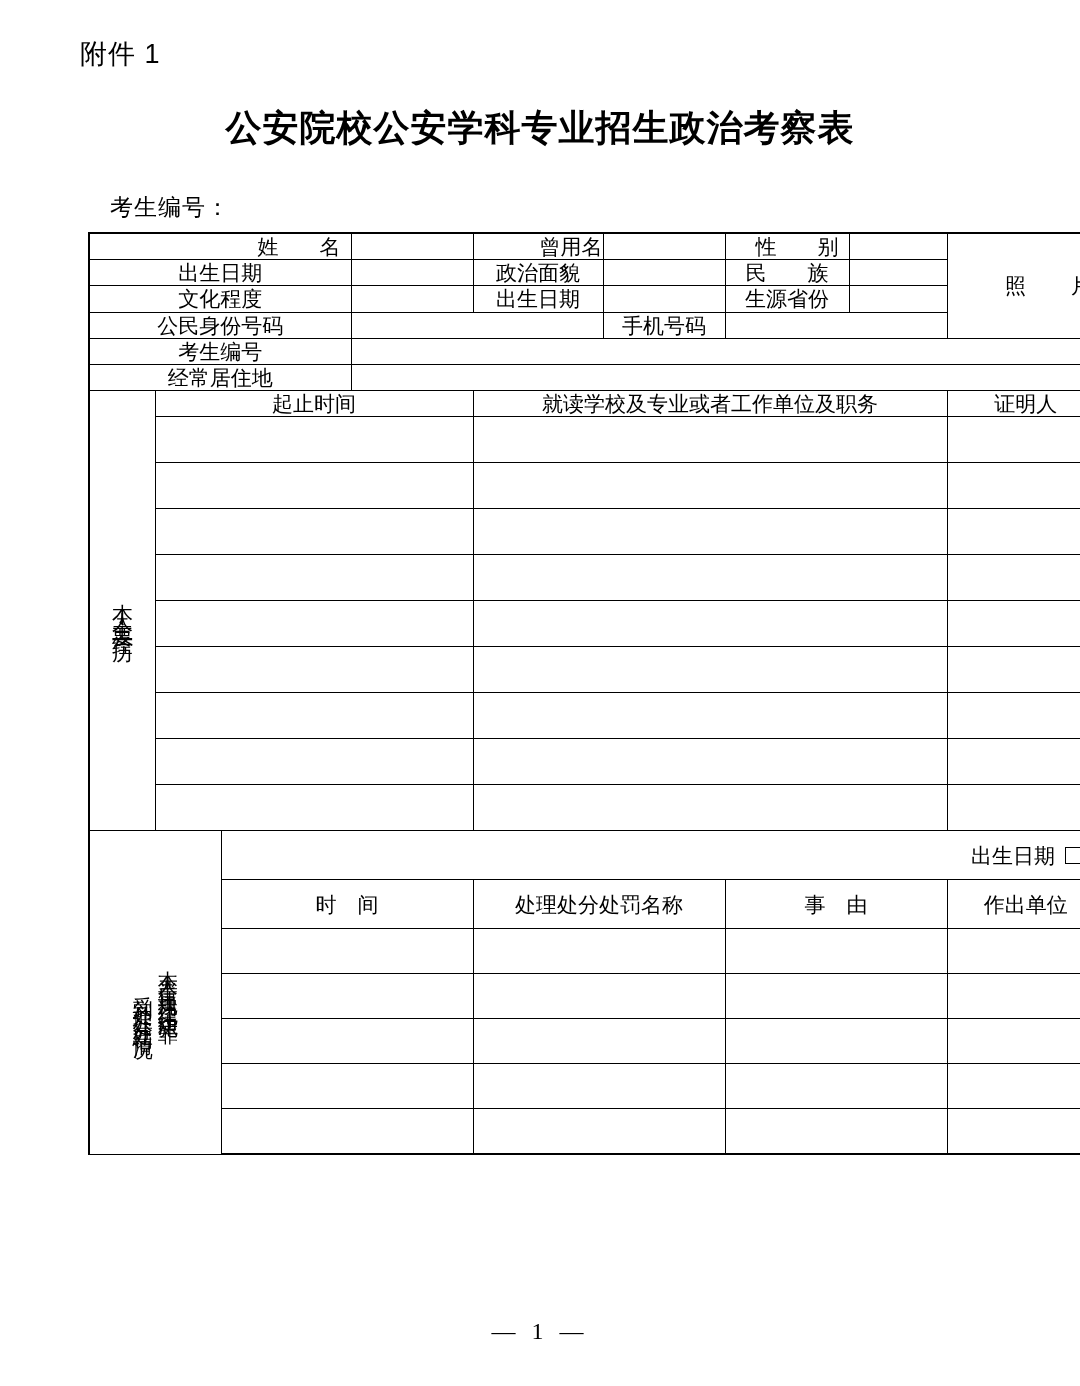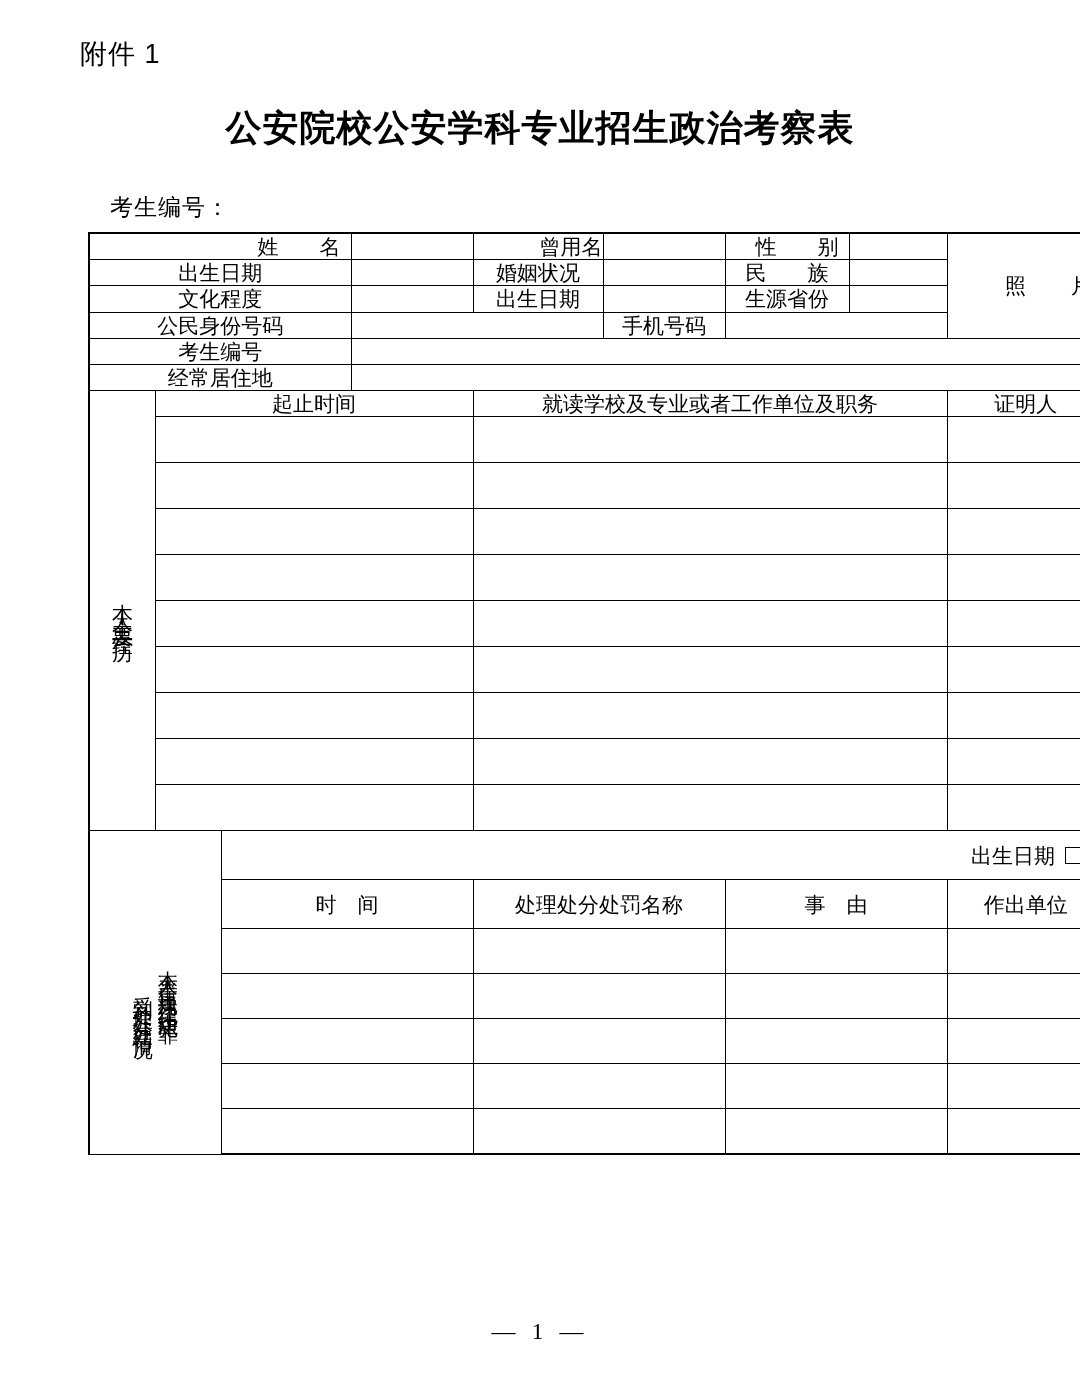--- a/index.html
+++ b/index.html
@@ -177,21 +177,21 @@
         <td class="lbl">曾用名</td>
         <td></td>
         <td class="lbl lbl-sp">性　别</td>
         <td></td>
         <td class="outer-r photo-cell" rowspan="4">照　片</td>
       </tr>
 
       <tr>
         <td class="outer-l lbl" colspan="3">出生日期</td>
         <td></td>
-        <td class="lbl">婚姻状况</td>
+        <td class="lbl">政治面貌</td>
         <td></td>
         <td class="lbl lbl-sp">民　族</td>
         <td></td>
       </tr>
 
       <tr>
         <td class="outer-l lbl" colspan="3">文化程度</td>
         <td></td>
         <td class="lbl">出生日期</td>
         <td></td>

